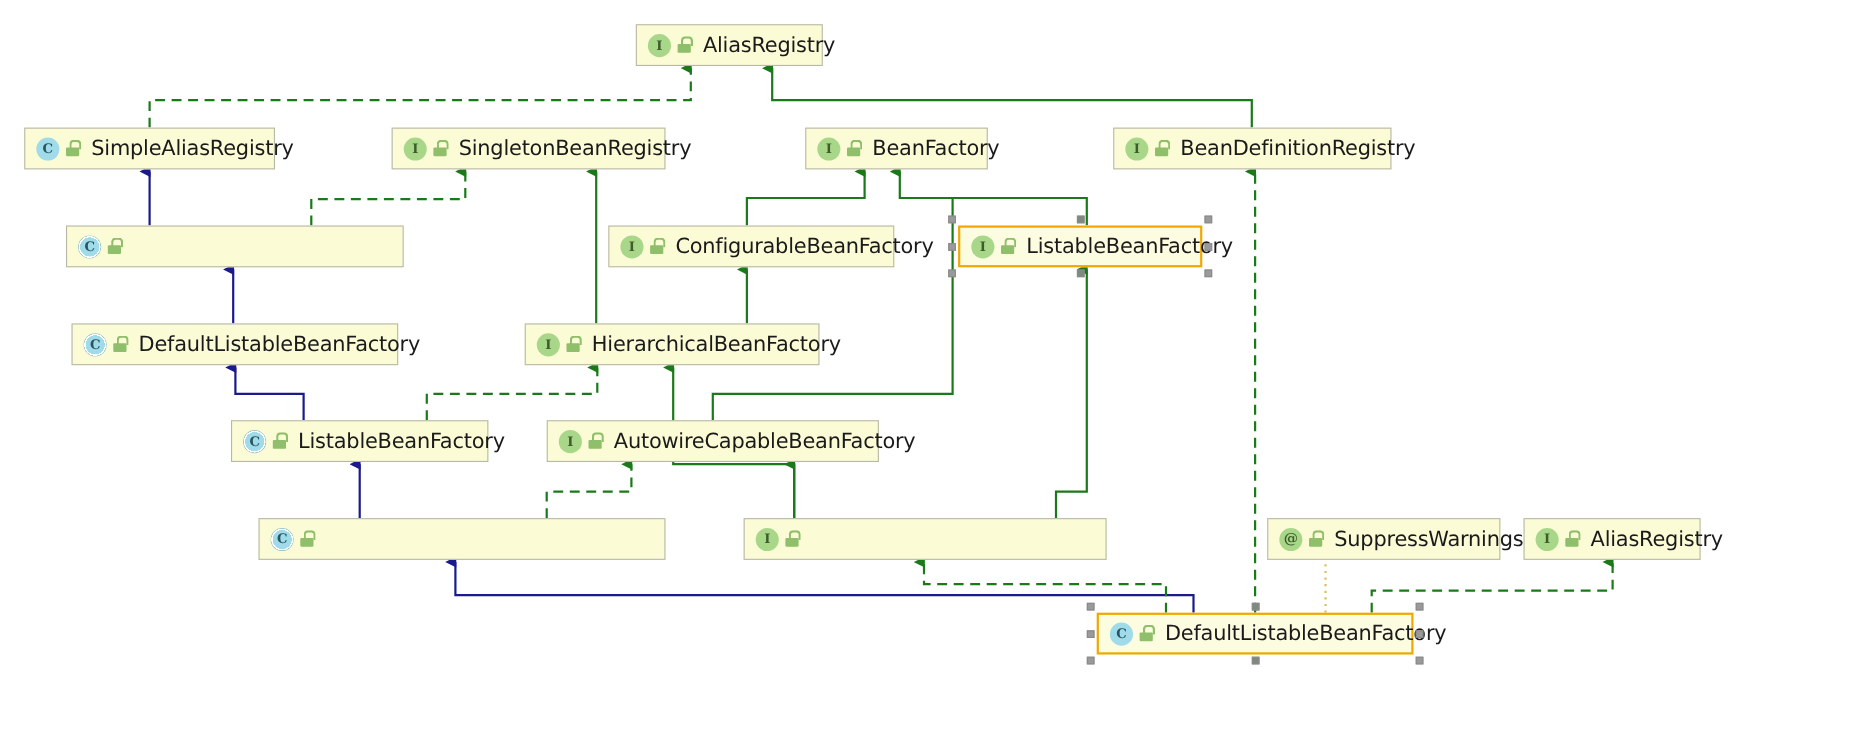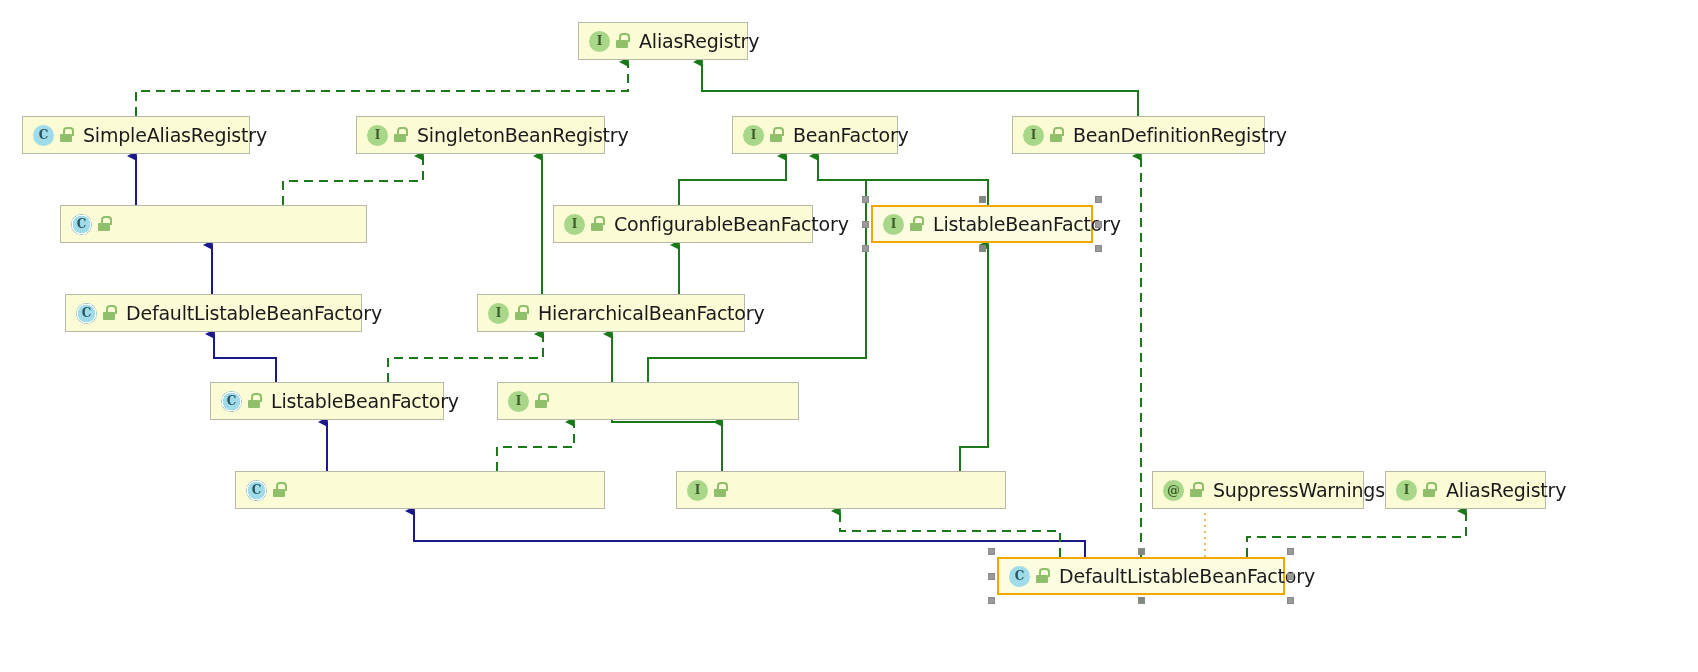--- a/index.html
+++ b/index.html
@@ -317,20 +317,21 @@
           <span class="body"></span>
         </span>
         <span class="node-label">ListableBeanFactory</span>
       </div>
       <div class="node" style="left: 497px; top: 382px; width: 302px;">
         <span class="node-icon-kind kind-I">I</span>
         <span class="node-icon-vis">
           <span class="shackle"></span>
           <span class="body"></span>
         </span>
+        <span class="node-label">AutowireCapableBeanFactory</span>
       </div>
       <div class="node" style="left: 235px; top: 471px; width: 370px;">
         <span class="node-icon-kind kind-CA">C</span>
         <span class="node-icon-vis">
           <span class="shackle"></span>
           <span class="body"></span>
         </span>
       </div>
       <div class="node" style="left: 676px; top: 471px; width: 330px;">
         <span class="node-icon-kind kind-I">I</span>

